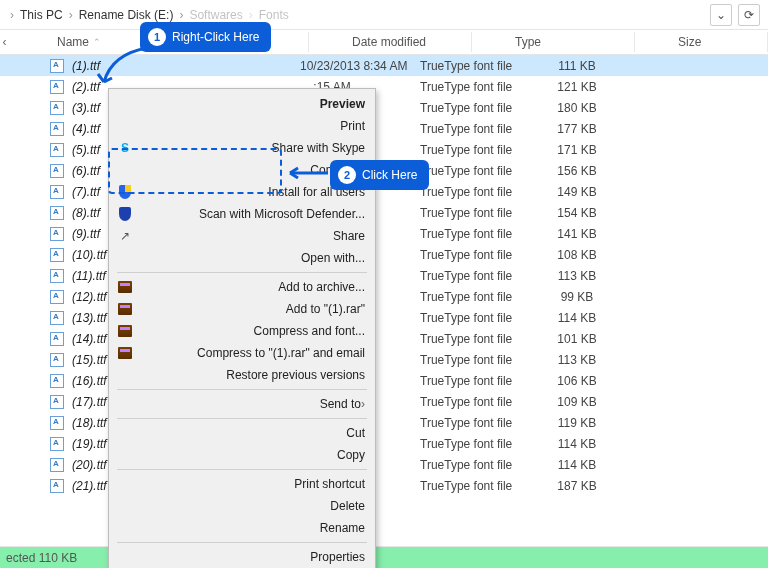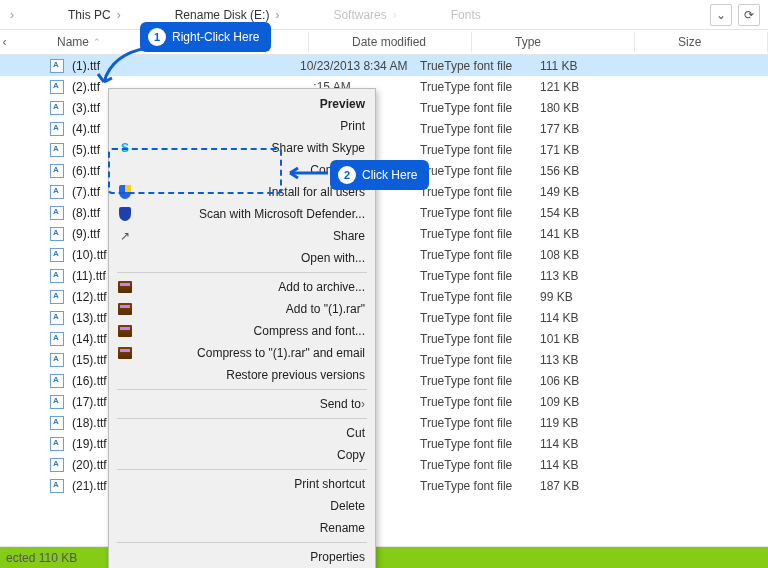--- a/index.html
+++ b/index.html
@@ -1,41 +1,41 @@
 <!DOCTYPE html>
 <html><head>
 <meta charset="utf-8">
 <style>
   * { box-sizing: border-box; font-family: "Segoe UI", sans-serif; font-size: 12px; }
   body { margin: 0; width: 768px; height: 568px; background: #fff; overflow: hidden; position: relative; }
   .breadcrumb { display: flex; align-items: center; height: 30px; padding: 0 8px; border-bottom: 1px solid #e5e5e5; }
   .breadcrumb .arrow { color:#999; margin:0 2px; }
-  .breadcrumb .seg { color:#333; padding:2px 4px;margin-left:48px; }
+  .breadcrumb .seg { color:#333; padding:2px 4px; }
   .breadcrumb .spacer { flex:1; }
   .breadcrumb .btn { border:1px solid #ccc; border-radius:2px; width:22px; height:22px; display:flex; align-items:center; justify-content:center; margin-left:6px; color:#555;}
   .nav-bar { display:flex; height:25px; align-items:center; border-bottom:1px solid #e5e5e5; }
   .nav-back { width:30px; text-align:center; color:#666; }
   .columns { display:flex; height:20px; align-items:center; border-bottom:1px solid #e5e5e5; color:#555; }
   .col-name { width:300px; padding-left:48px; display:flex; align-items:center;}
   .col-date { width:120px;text-align:center; }
   .col-type { width:120px; }
   .col-size { width:90px; }
   .col-sep { border-right:1px solid #e8e8e8; height:100%; display:flex; align-items:center;}
   .chev { color:#aaa; font-size:9px; margin-left:4px;}
   .files { position:relative; }
   .row { display:flex; height:21px; align-items:center; }
   .row.sel { background:#cce8ff; }
   .row .icon { width:18px; height:14px; margin-left:48px; margin-right:6px; display:flex; align-items:center; justify-content:center; }
-  .row .fname { width:228px; color:#222; }
+  .row .fname { width:228px; color:#222;font-style:italic; }
   .row .fdate { width:120px; color:#444; }
   .row .ftype { width:120px; color:#444; }
-  .row .fsize { width:90px; text-align:left; padding-right:16px; color:#444; }
+  .row .fsize { width:90px; text-align:center; padding-right:16px; color:#444; }
   .font-icon { width:14px; height:14px; border:1px solid #6aa0d8; background:#fff; position:relative; }
   .font-icon::after { content:"A"; position:absolute; font-size:8px; color:#3a7ac0; left:2px; top:0; font-weight:bold;}
-  .status { position:absolute; bottom:0; left:0; right:0; height:22px; border-top:1px solid #e5e5e5; display:flex; align-items:center; padding-left:6px; color:#555; background:#84cc16;}
+  .status { position:absolute; bottom:0; left:0; right:0; height:22px; border-top:1px solid #e5e5e5; display:flex; align-items:center; padding-left:6px; color:#555; background:#86efac;}
 
   
   .ctx { position:absolute; left:108px; top:88px; width:268px; background:#f0f0f0; border:1px solid #bcbcbc; box-shadow:2px 3px 6px rgba(0,0,0,.25); padding:4px 0; z-index:5;}
   .ctx-item { display:flex; align-items:center; height:22px; padding:0 10px 0 6px; color:#222;text-align:right;}
   .ctx-item .ci { width:20px; display:flex; align-items:center; justify-content:center; margin-right:4px; font-size:12px;}
   .ctx-item .clabel { flex:1; }
   .ctx-item .arrow-r { color:#666; }
   .ctx-sep { height:1px; background:#cfcfcf; margin:3px 8px; }
   .install-box { position:absolute; left:108px; top:148px; width:174px; height:46px; border:2px dashed #0b5ed7; border-radius:4px; pointer-events:none; z-index:6;}
 

